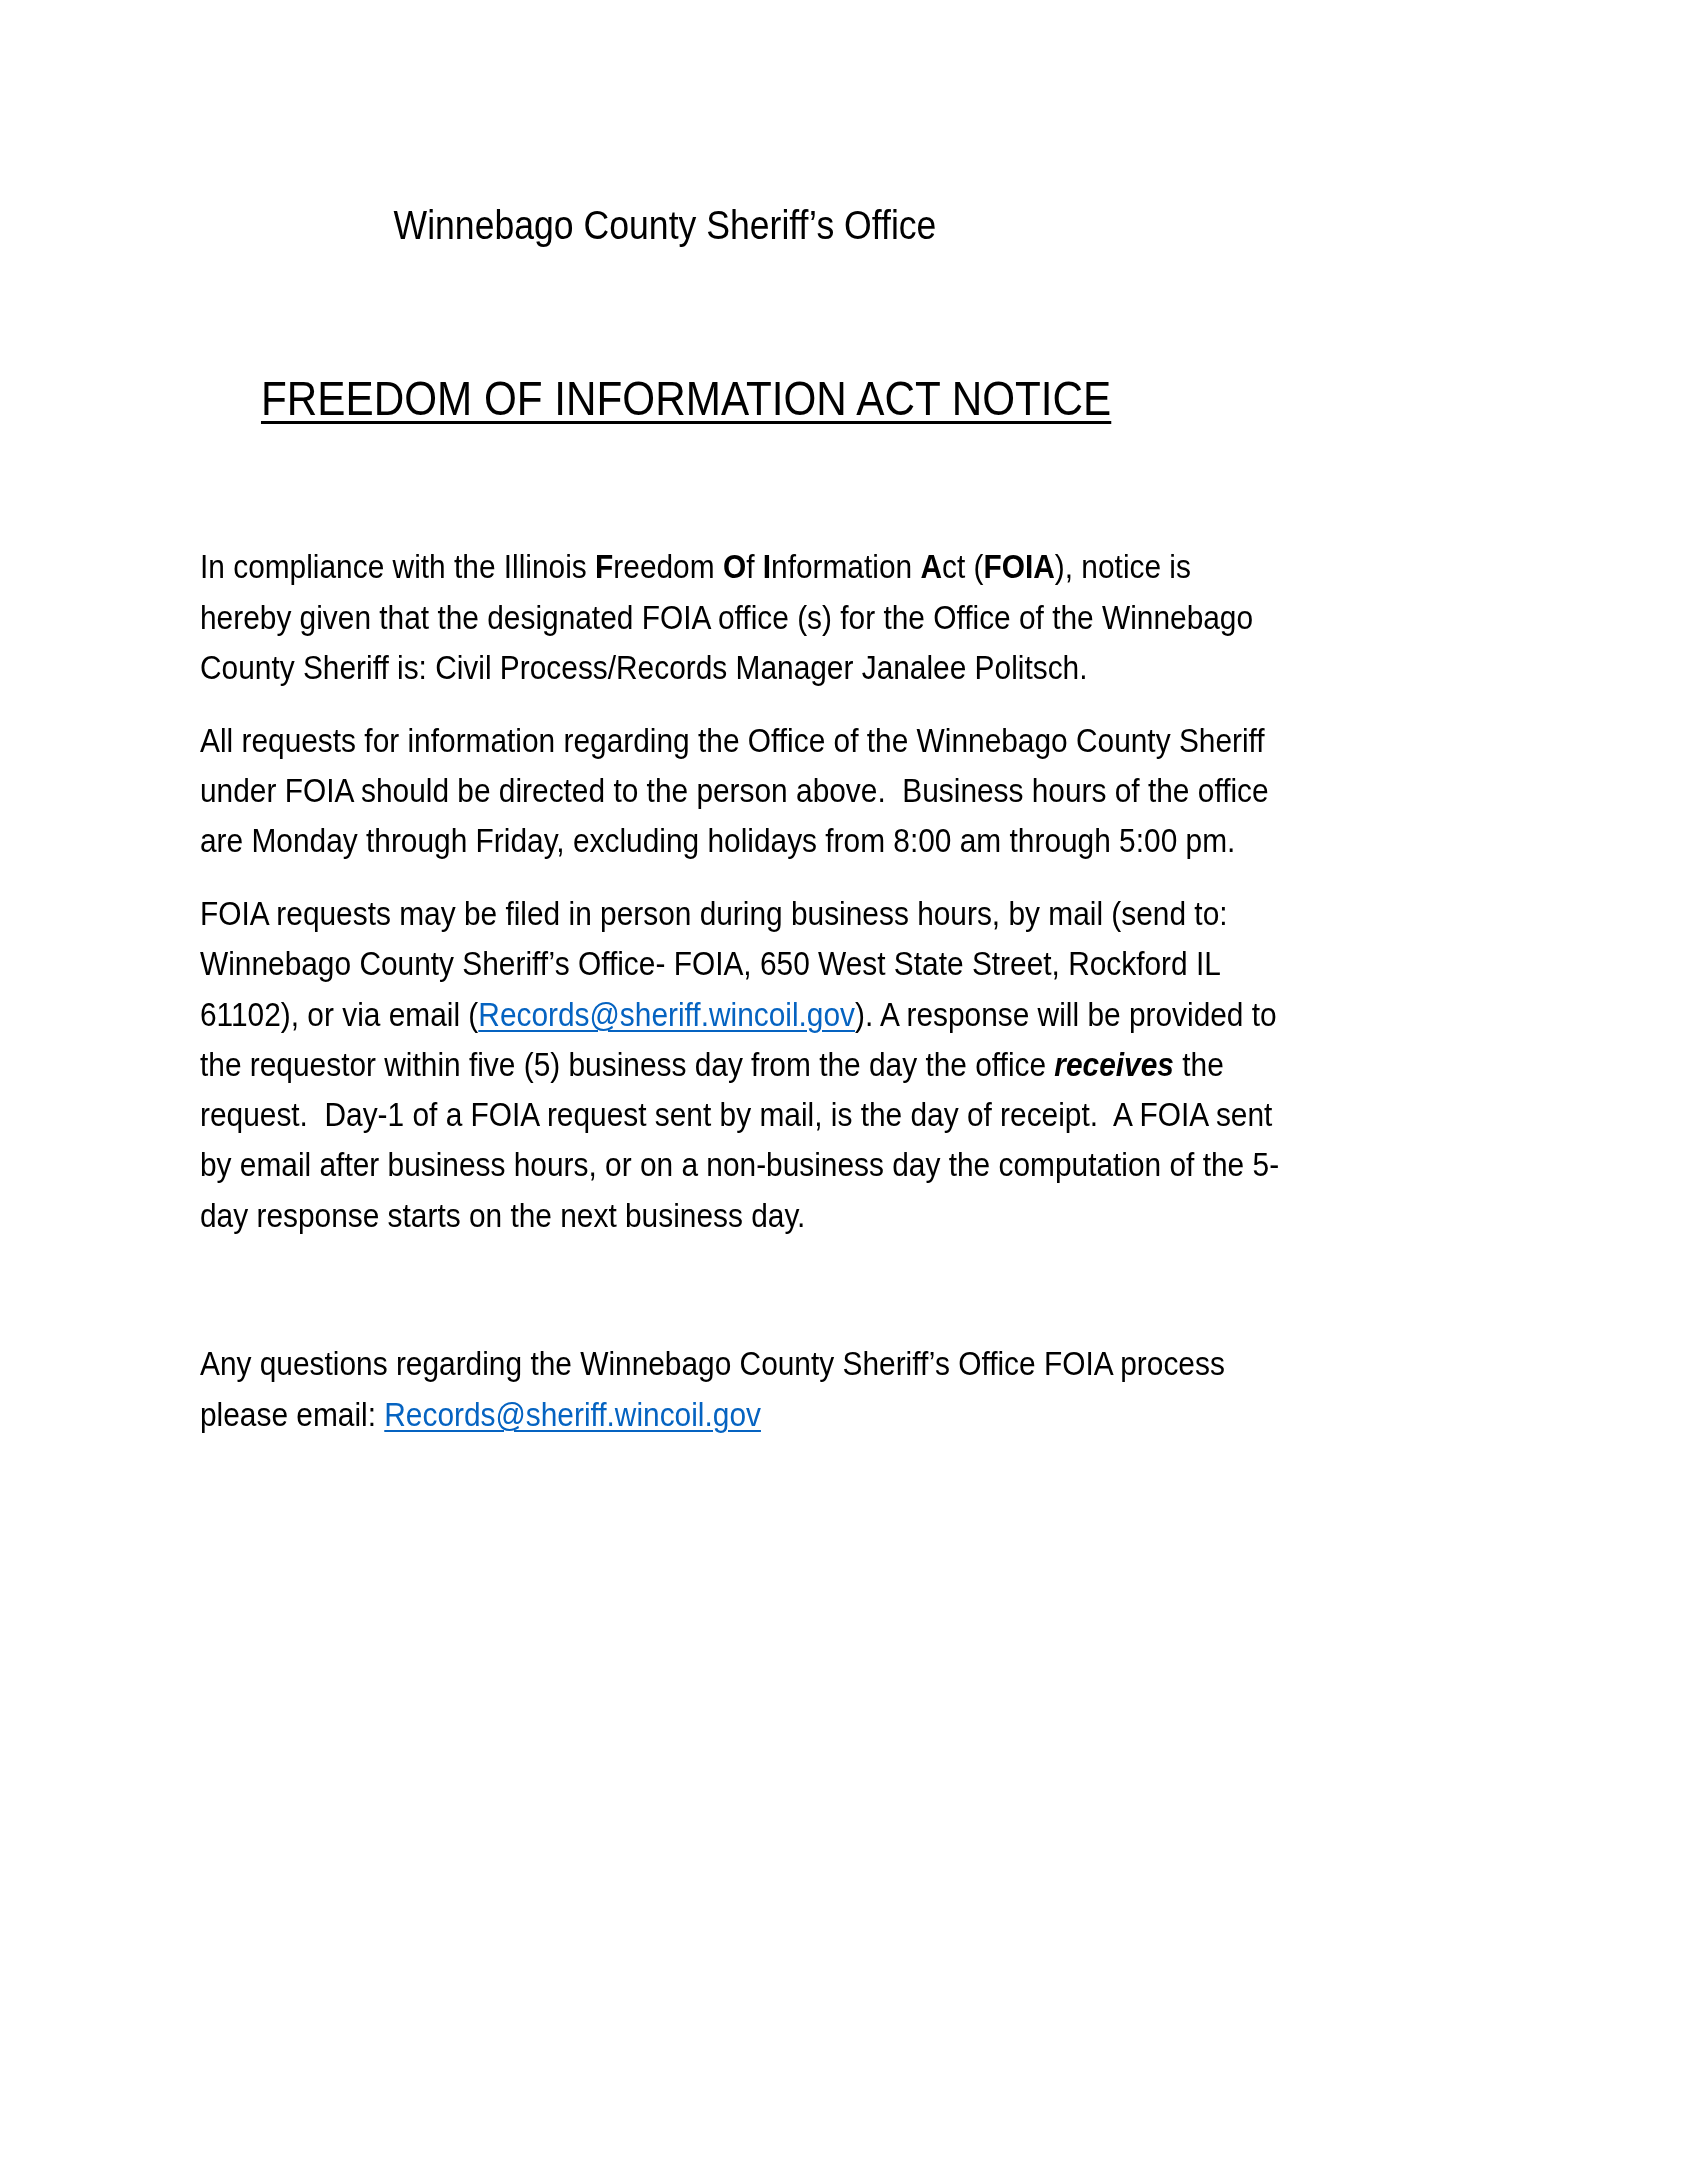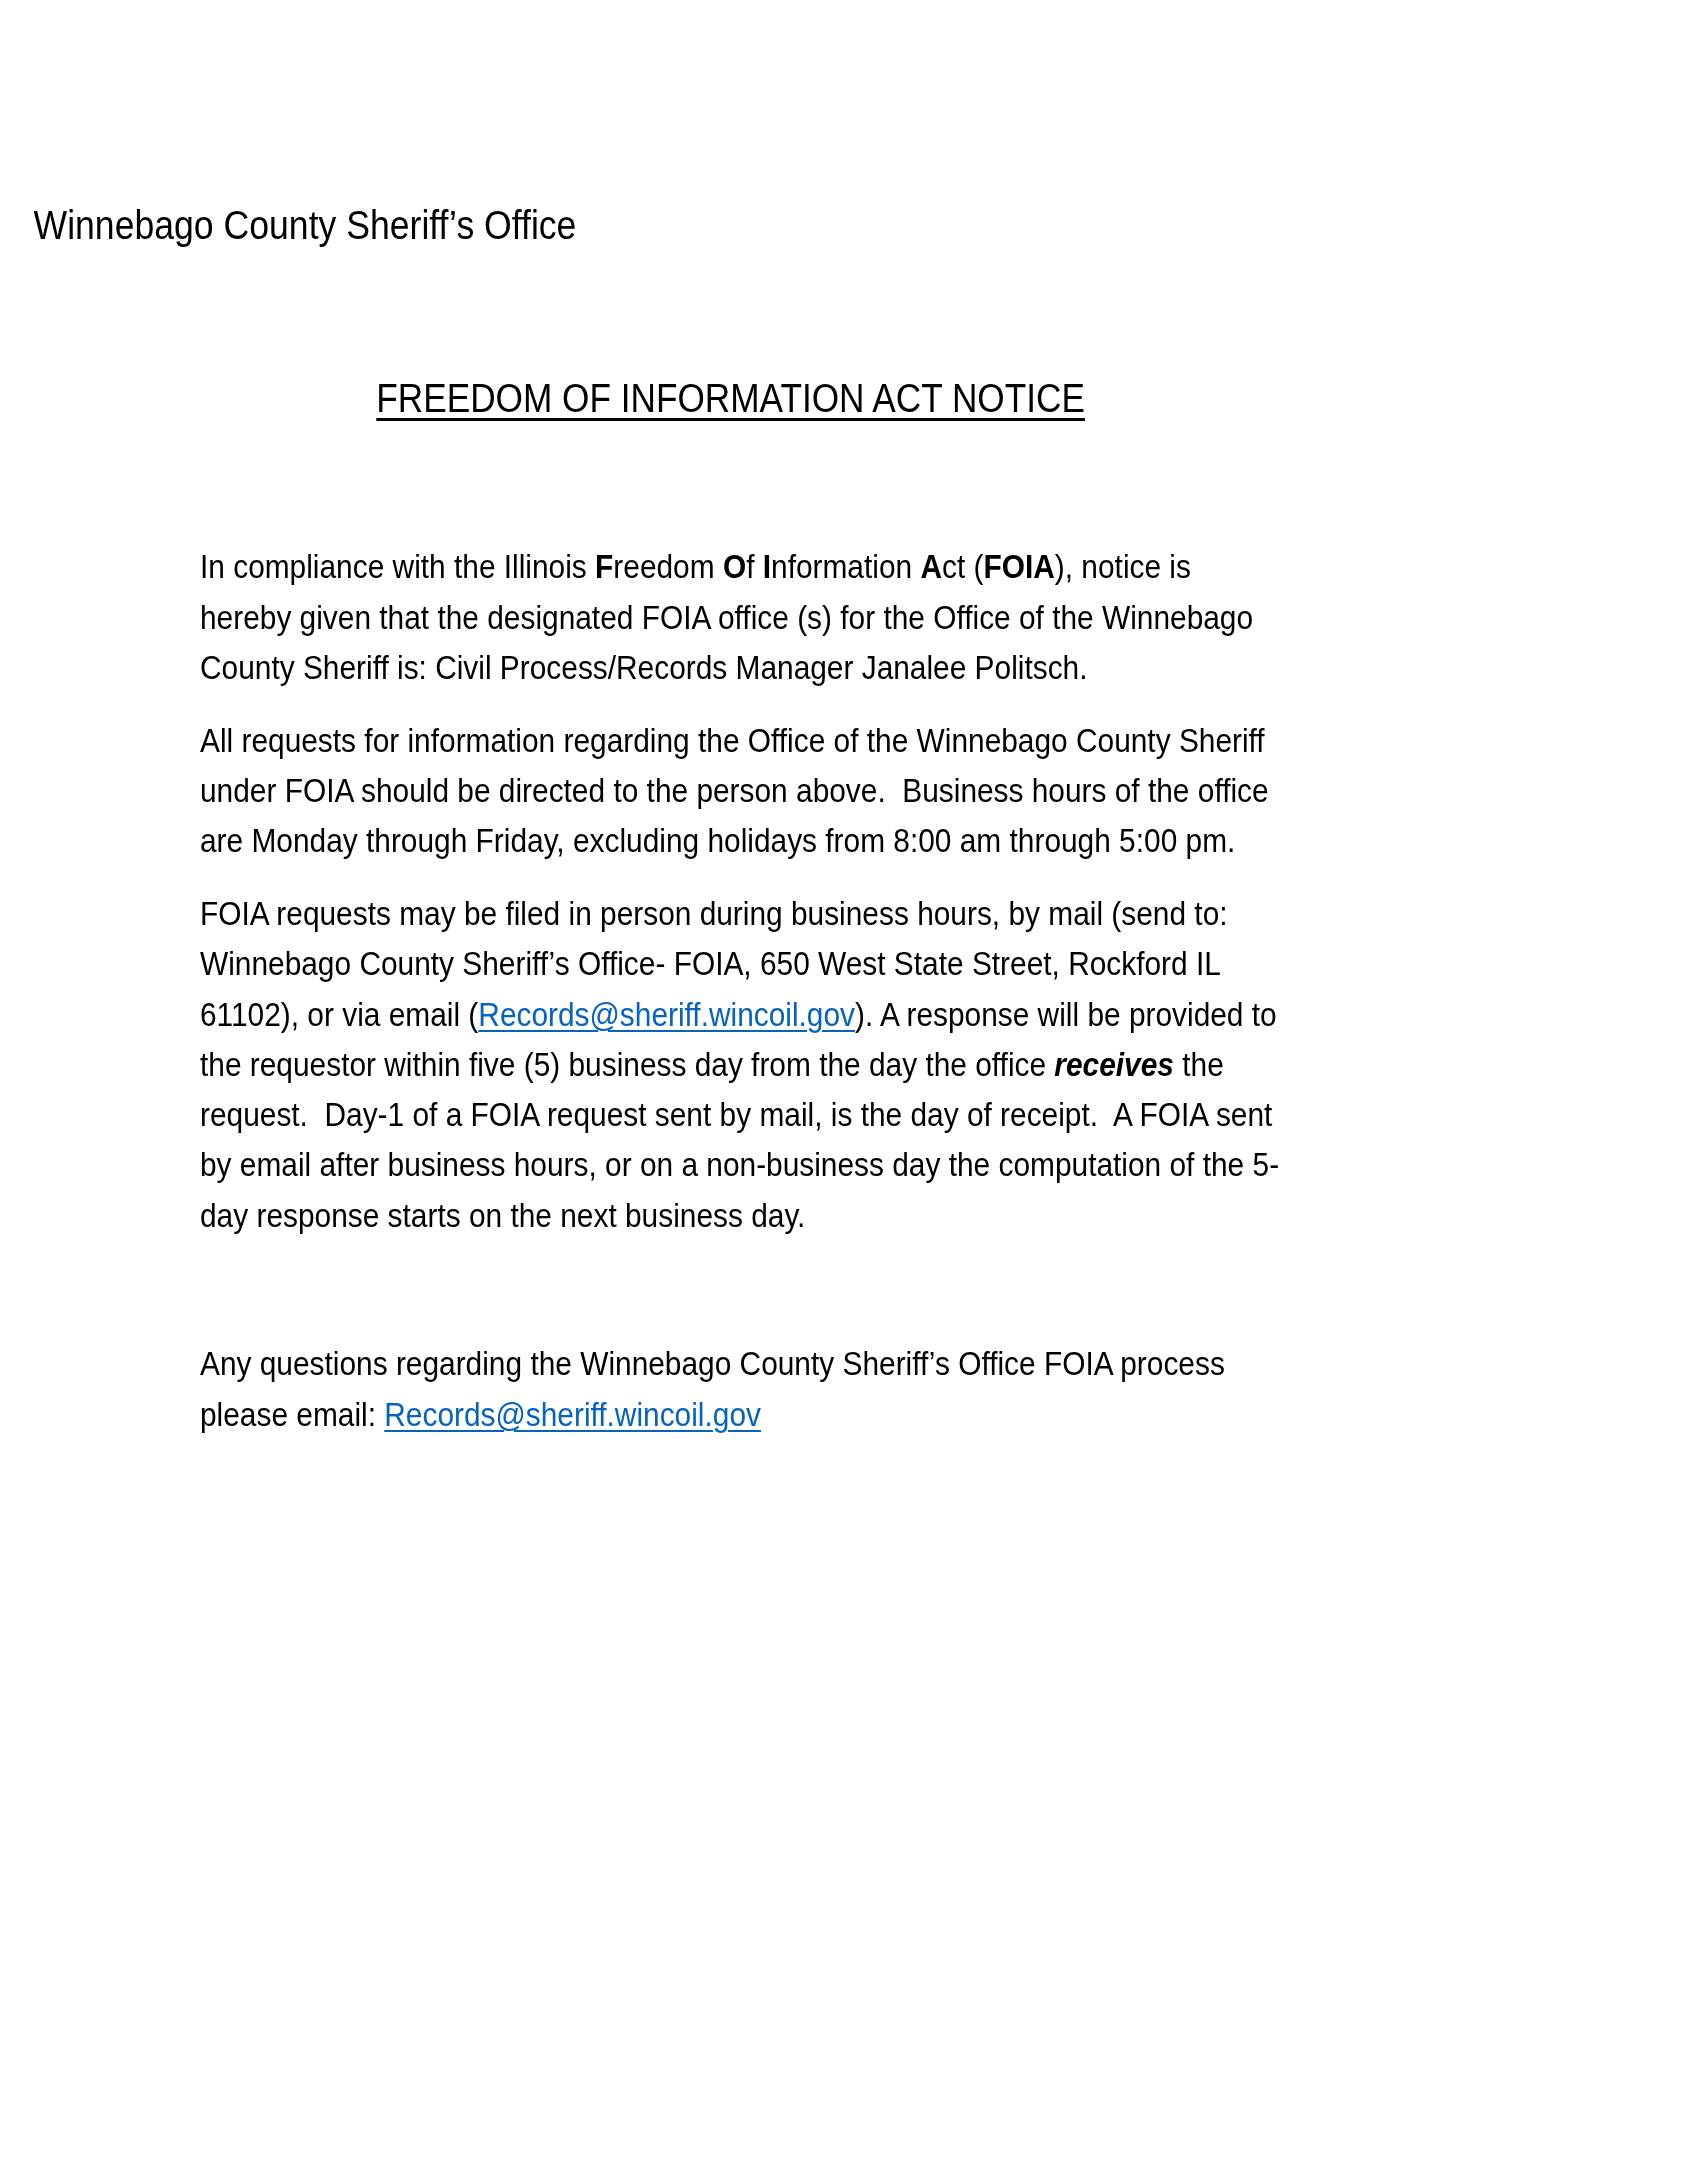--- a/index.html
+++ b/index.html
@@ -20,40 +20,39 @@
       left: 0; top: 0;
       width: 1683px;
       height: 2178px;
       background: #ffffff;
     }
     .title {
       position: absolute;
       left: 0;
       width: 1330px;
       top: 200px;
-      text-align: left;
+      text-align: center;
       font-size: 40px;
       line-height: 51px;
       white-space: nowrap;
     }
     .title span {
       display: inline-block;
       transform: scaleX(0.89);
       transform-origin: center;
     }
     .heading {
       position: absolute;
       left: 0;
       width: 1372px;
       top: 371px;
       text-align: center;
-      font-size: 40px;
+      font-size: 48px;
       line-height: 55px;
       white-space: nowrap;
-      margin-left: 45px;
     }
     .heading span {
       display: inline-block;
       text-decoration: underline;
       text-decoration-thickness: 3px;
       text-underline-offset: 6px;
       transform: scaleX(0.88);
       transform-origin: center;
     }
     .line {

